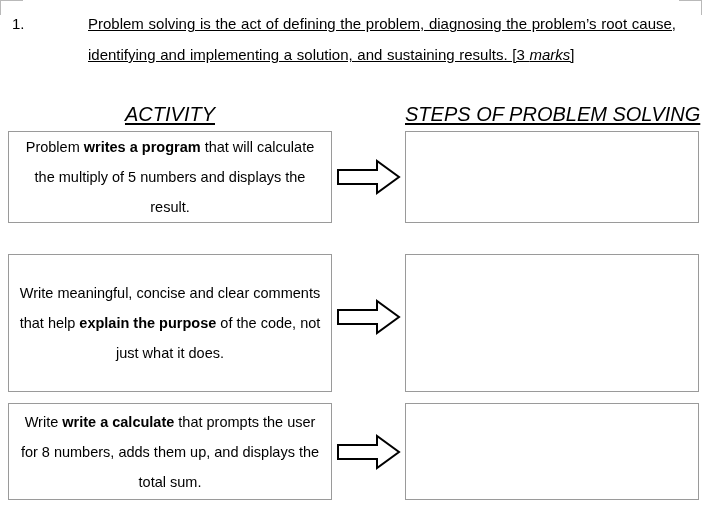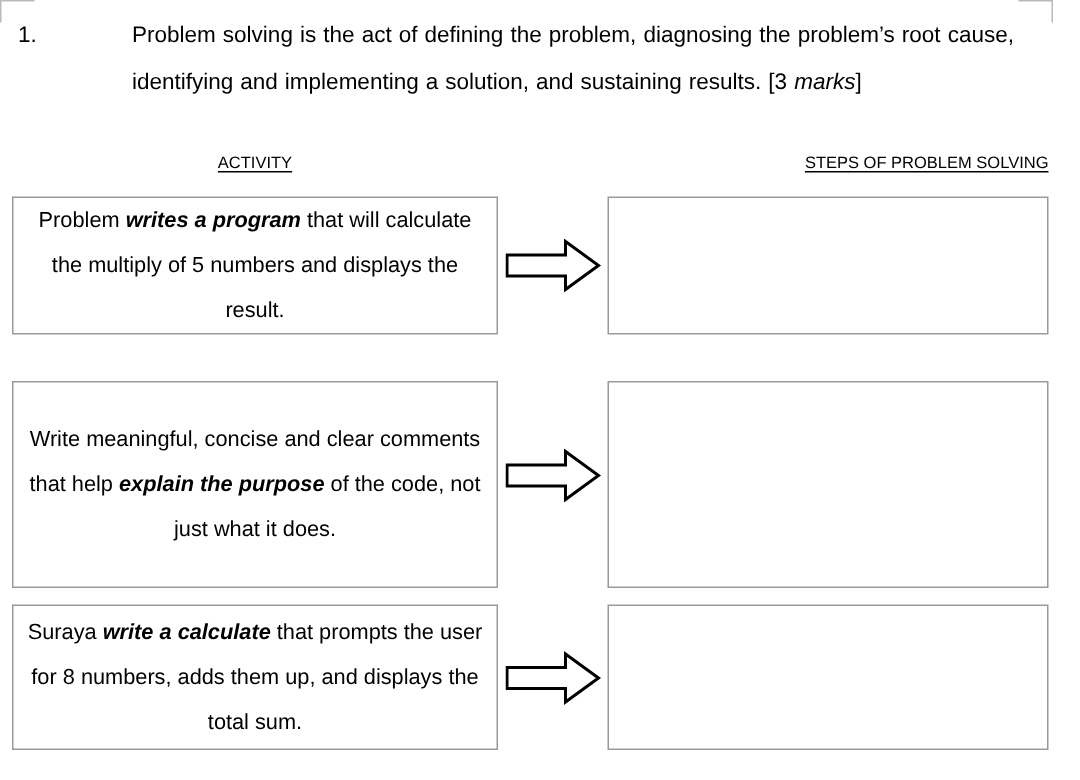--- a/index.html
+++ b/index.html
@@ -54,32 +54,34 @@
     position: absolute;
     left: 88px;
     top: 0px;
     width: 588px;
     font-size: 15px;
     line-height: 31px;
     text-align: justify;
     text-align-last: left;
     text-justify: inter-word;
     word-spacing: 0.5px;
+    text-decoration: underline;
   }
   .q-text .marks-italic {
     font-style: italic;
   }
 
   
   .col-header {
     position: absolute;
-    font-size: 11px;
+    font-size: 20px;
     text-decoration: underline;
     text-underline-offset: 2px;
     white-space: nowrap;
+    font-style: italic;
   }
   #hdr-activity {
     left: 8px;
     top: 103px;
     width: 324px;
     text-align: center;
   }
   #hdr-steps {
     left: 405px;
     top: 103px;
@@ -110,21 +112,20 @@
     padding: 4px 8px;
   }
   .activity-text {
     font-size: 14.5px;
     line-height: 30px;
     text-align: center;
     width: 100%;
   }
   .activity-text b {
     font-weight: bold;
-    font-style: italic;
   }
 
   .answer-box {
     position: absolute;
     left: 405px;
     width: 294px;
     box-sizing: border-box;
     border: 1px solid #9a9a9a;
     background: #ffffff;
   }
@@ -181,21 +182,21 @@
   <div class="arrow">
     <svg viewBox="0 0 64 36" xmlns="http://www.w3.org/2000/svg">
       <polygon points="1,11 40,11 40,2 62,18 40,34 40,25 1,25" fill="#ffffff" stroke="#000000" stroke-width="2" stroke-linejoin="miter"></polygon>
     </svg>
   </div>
   <div class="answer-box"></div>
 </div>
 
 <div class="row" id="row-3">
   <div class="activity-box">
-    <div class="activity-text"><span>Suraya </span><b>write a calculate</b><span> that prompts the user for 8 numbers, adds them up, and displays the total sum.</span></div>
+    <div class="activity-text"><span>Write </span><b>write a calculate</b><span> that prompts the user for 8 numbers, adds them up, and displays the total sum.</span></div>
   </div>
   <div class="arrow">
     <svg viewBox="0 0 64 36" xmlns="http://www.w3.org/2000/svg">
       <polygon points="1,11 40,11 40,2 62,18 40,34 40,25 1,25" fill="#ffffff" stroke="#000000" stroke-width="2" stroke-linejoin="miter"></polygon>
     </svg>
   </div>
   <div class="answer-box"></div>
 </div>
 
 </body></html>

